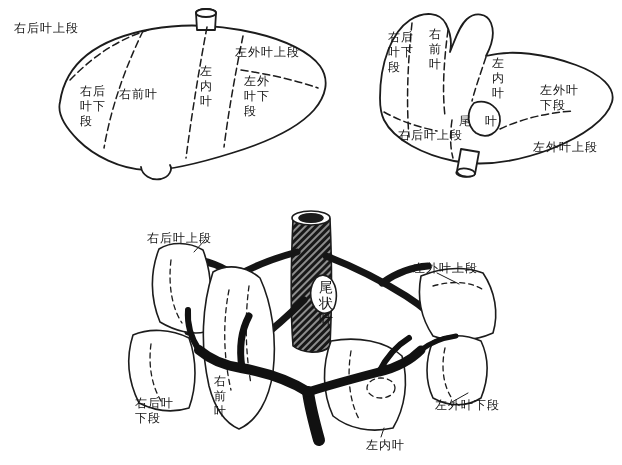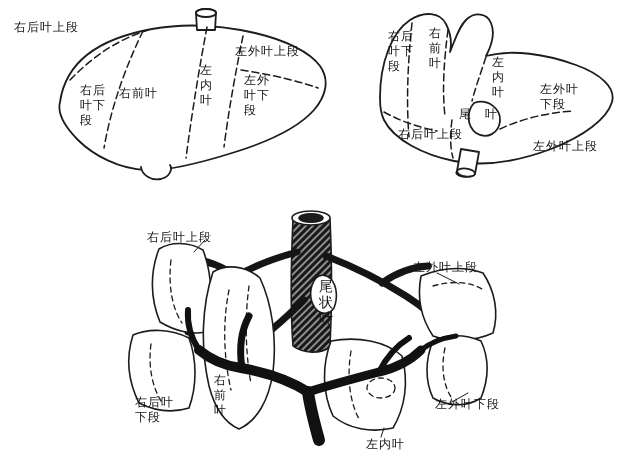--- a/index.html
+++ b/index.html
@@ -1,18 +1,18 @@
 <!DOCTYPE html>
 <html><head>
 <meta charset="utf-8">
 <style>
   * { margin:0; padding:0; box-sizing:border-box; }
   html,body { background:#ffffff; }
   body { font-family:"DejaVu Sans","Liberation Sans",sans-serif; color:#151515; }
-  .canvas { position:relative; width:622px; height:465px; background:#fff; overflow:hidden;font-family:Liberation Mono, monospace; }
+  .canvas { position:relative; width:622px; height:465px; background:#fff; overflow:hidden; }
   .canvas svg { position:absolute; left:0; top:0; }
   .lbl {
     position:absolute;
     font-size:12px;
     line-height:1.25;
     letter-spacing:1px;
     color:#151515;
     white-space:nowrap;
   }
   .blk { white-space:normal; word-break:break-all; }
@@ -121,21 +121,21 @@
   <div class="lbl blk w2" style="left:80px; top:84px;">右后叶下段</div>
   <div class="lbl" style="left:119px; top:87px;">右前叶</div>
   <div class="lbl blk w1" style="left:200px; top:64px;">左内叶</div>
   <div class="lbl" style="left:235px; top:45px;">左外叶上段</div>
   <div class="lbl blk w2" style="left:244px; top:74px;">左外叶下段</div>
 
   <div class="lbl blk w2" style="left:388px; top:30px;">右后叶下段</div>
   <div class="lbl blk w1" style="left:429px; top:27px;">右前叶</div>
   <div class="lbl blk w1" style="left:492px; top:56px;">左内叶</div>
   <div class="lbl blk w3" style="left:540px; top:83px;">左外叶下段</div>
-  <div class="lbl" style="left:459px; top:108px;">尾　叶</div>
+  <div class="lbl" style="left:459px; top:114px;">尾　叶</div>
   <div class="lbl" style="left:398px; top:128px;">右后叶上段</div>
   <div class="lbl" style="left:533px; top:140px;">左外叶上段</div>
 
   <div class="lbl" style="left:147px; top:231px;">右后叶上段</div>
   <div class="lbl" style="left:413px; top:261px;">左外叶上段</div>
   <div class="lbl blk w3" style="left:135px; top:396px;">右后叶下段</div>
   <div class="lbl blk w1" style="left:214px; top:374px;">右前叶</div>
   <div class="lbl" style="left:366px; top:438px;">左内叶</div>
   <div class="lbl" style="left:435px; top:398px;">左外叶下段</div>
   <div class="lbl blk w1 onlobe" style="left:319px; top:279px;">尾状叶</div>

